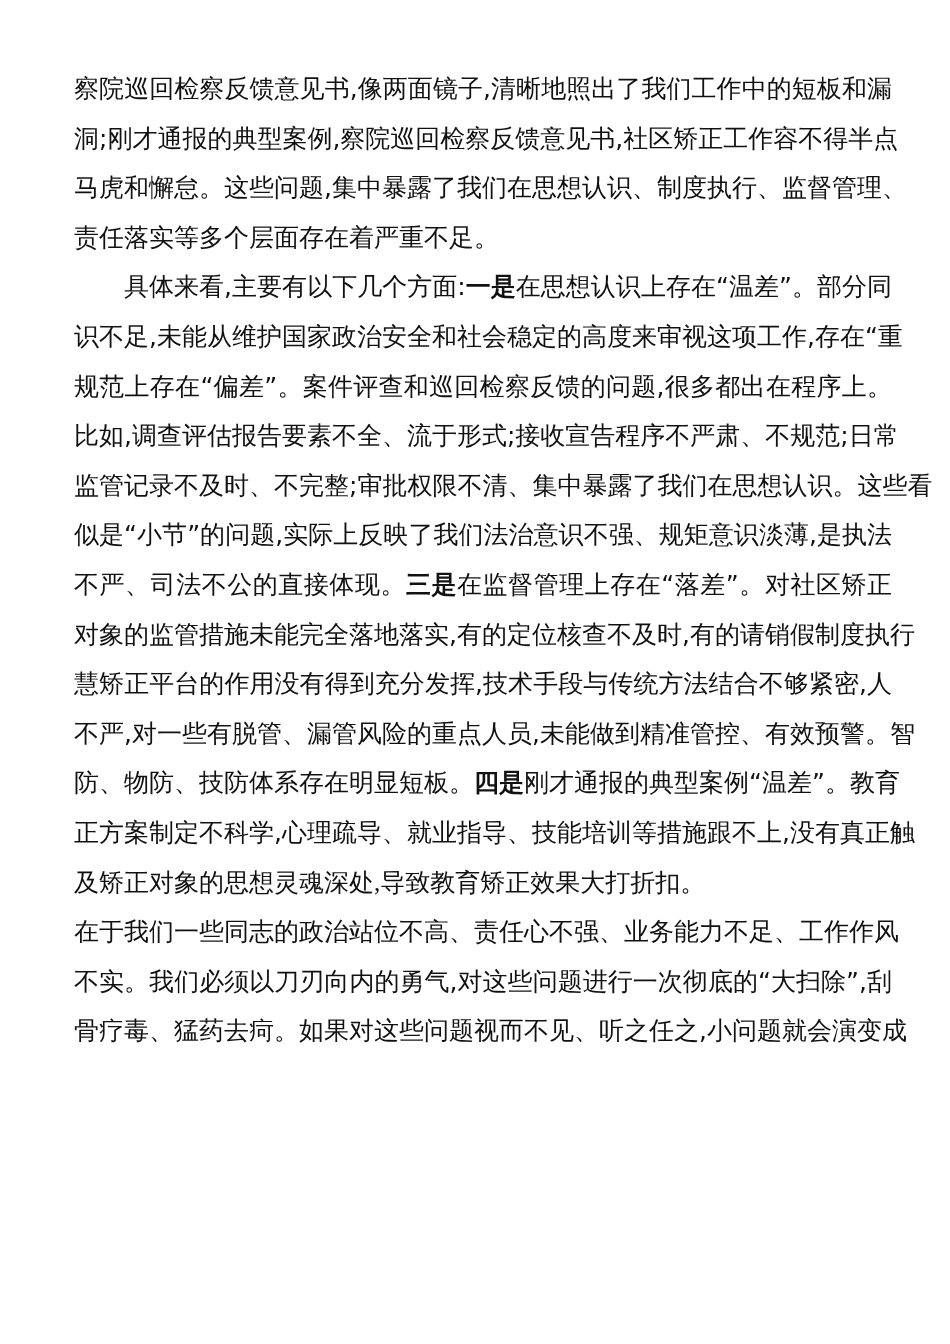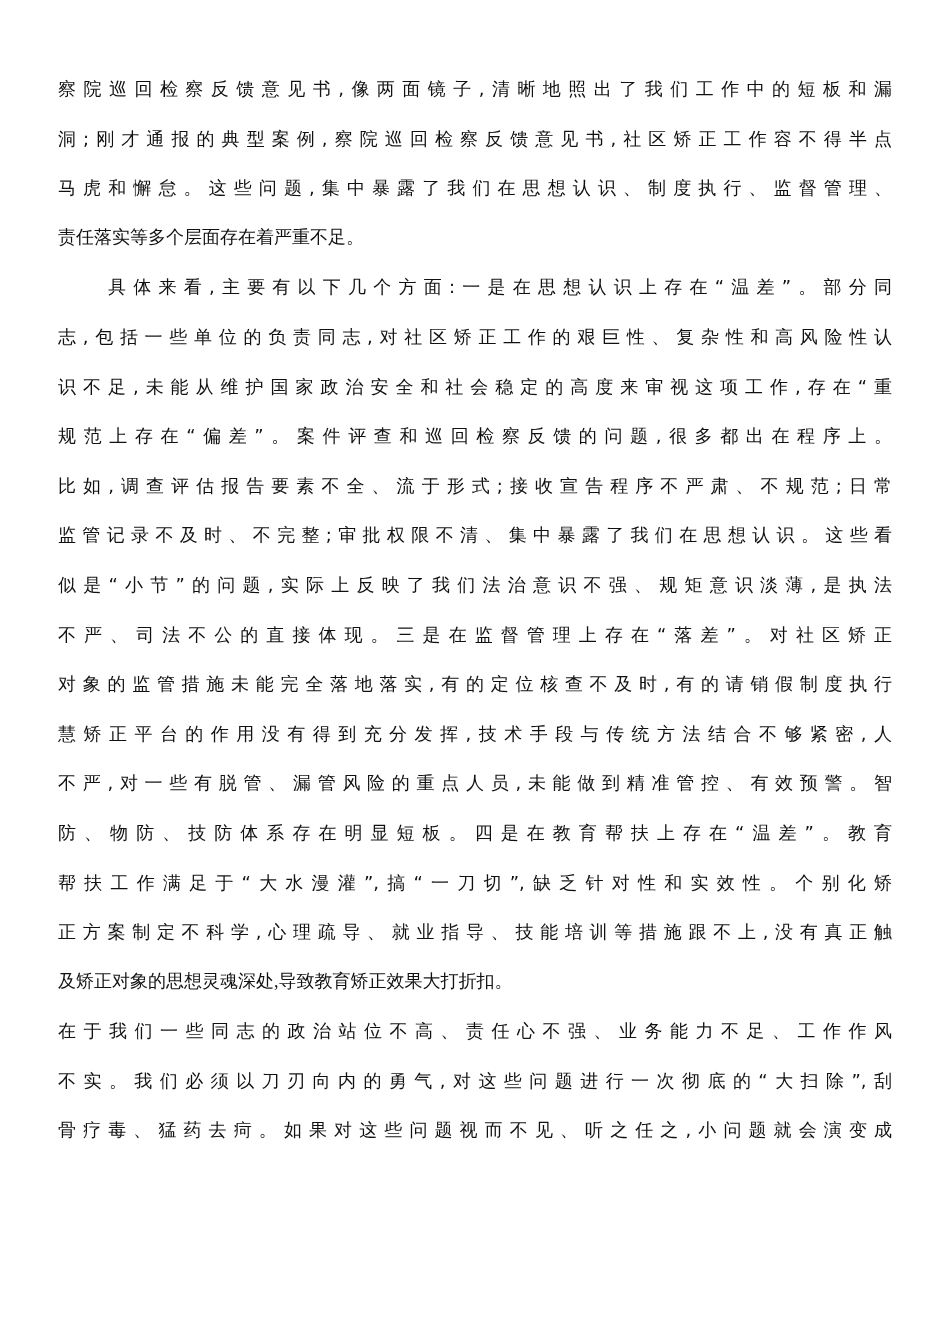--- a/index.html
+++ b/index.html
@@ -18,63 +18,62 @@
     .page {
       position: absolute;
       left: 58px;
       top: 64px;
       width: 834px;
     }
     .line {
       display: block;
       height: 49.6px;
       line-height: 49.6px;
-      font-size: 18px;
+      font-size: 25px;
       white-space: nowrap;
       text-align: justify;
       text-align-last: justify;
       letter-spacing: 0px;
+      margin-left: 16px;
     }
     .line.last {
       text-align-last: left;
       font-family: Liberation Serif, serif;
     }
     .line.indent {
       padding-left: 50px;
     }
     .b {
-      font-weight: normal;
+      font-weight: bold;
     }
   </style>
 </head>
 <body>
 
 <div class="page">
 
   <div>
     <span class="line"><span>察院巡回检察反馈意见书,像两面镜子,清晰地照出了我们工作中的短板和漏</span></span>
     <span class="line"><span>洞;刚才通报的典型案例,察院巡回检察反馈意见书,社区矫正工作容不得半点</span></span>
     <span class="line"><span>马虎和懈怠。这些问题,集中暴露了我们在思想认识、制度执行、监督管理、</span></span>
     <span class="line last"><span>责任落实等多个层面存在着严重不足。</span></span>
   </div>
 
   <div>
     <span class="line indent"><span>具体来看,主要有以下几个方面:</span><span class="b">一是</span><span>在思想认识上存在“温差”。部分同</span></span>
-    <span class="line"><span>志,包括一些单位的负责同志,对社区矫正工作的艰巨性、复杂性和高风险性认</span></span>
     <span class="line"><span>识不足,未能从维护国家政治安全和社会稳定的高度来审视这项工作,存在“重</span></span>
     <span class="line"><span>规范上存在“偏差”。案件评查和巡回检察反馈的问题,很多都出在程序上。</span></span>
     <span class="line"><span>比如,调查评估报告要素不全、流于形式;接收宣告程序不严肃、不规范;日常</span></span>
     <span class="line"><span>监管记录不及时、不完整;审批权限不清、集中暴露了我们在思想认识。这些看</span></span>
     <span class="line"><span>似是“小节”的问题,实际上反映了我们法治意识不强、规矩意识淡薄,是执法</span></span>
     <span class="line"><span>不严、司法不公的直接体现。</span><span class="b">三是</span><span>在监督管理上存在“落差”。对社区矫正</span></span>
     <span class="line"><span>对象的监管措施未能完全落地落实,有的定位核查不及时,有的请销假制度执行</span></span>
     <span class="line"><span>慧矫正平台的作用没有得到充分发挥,技术手段与传统方法结合不够紧密,人</span></span>
     <span class="line"><span>不严,对一些有脱管、漏管风险的重点人员,未能做到精准管控、有效预警。智</span></span>
-    <span class="line"><span>防、物防、技防体系存在明显短板。</span><span class="b">四是</span><span>在教育帮扶上存在“温差”。教育</span></span>
-    <span class="line"><span>帮扶工作满足于“大水漫灌”,搞“一刀切”,缺乏针对性和实效性。个别化矫</span></span>
+    <span class="line"><span>防、物防、技防体系存在明显短板。</span><span class="b">四是</span><span>刚才通报的典型案例“温差”。教育</span></span>
     <span class="line"><span>正方案制定不科学,心理疏导、就业指导、技能培训等措施跟不上,没有真正触</span></span>
     <span class="line last"><span>及矫正对象的思想灵魂深处,导致教育矫正效果大打折扣。</span></span>
   </div>
 
   <div>
     <span class="line"><span>在于我们一些同志的政治站位不高、责任心不强、业务能力不足、工作作风</span></span>
     <span class="line"><span>不实。我们必须以刀刃向内的勇气,对这些问题进行一次彻底的“大扫除”,刮</span></span>
     <span class="line"><span>骨疗毒、猛药去疴。如果对这些问题视而不见、听之任之,小问题就会演变成</span></span>
   </div>
 </div>

